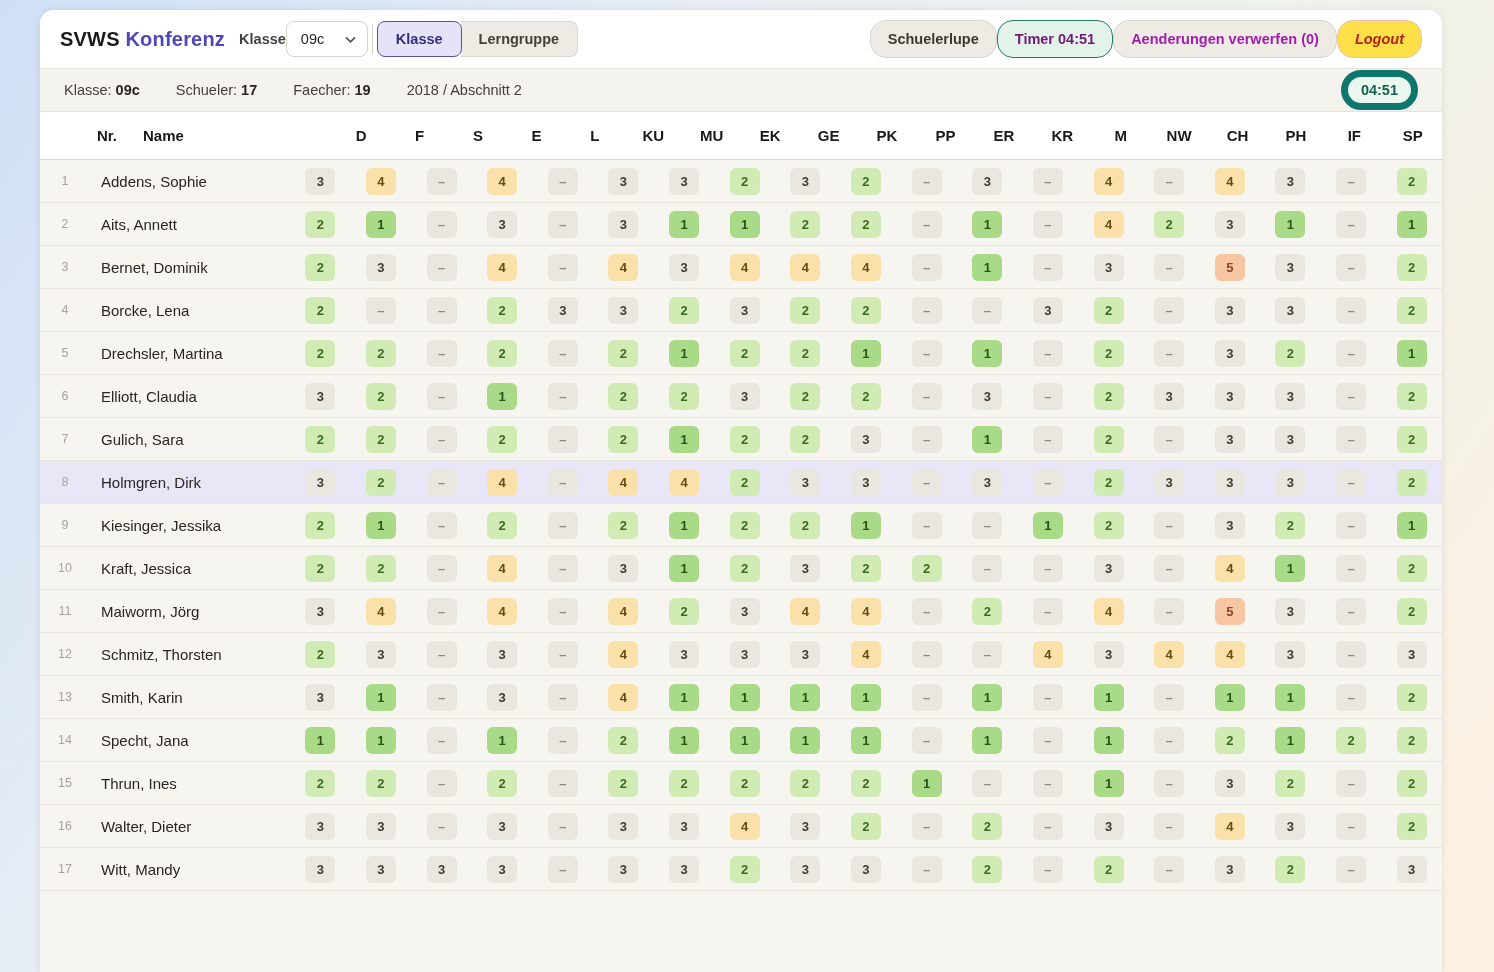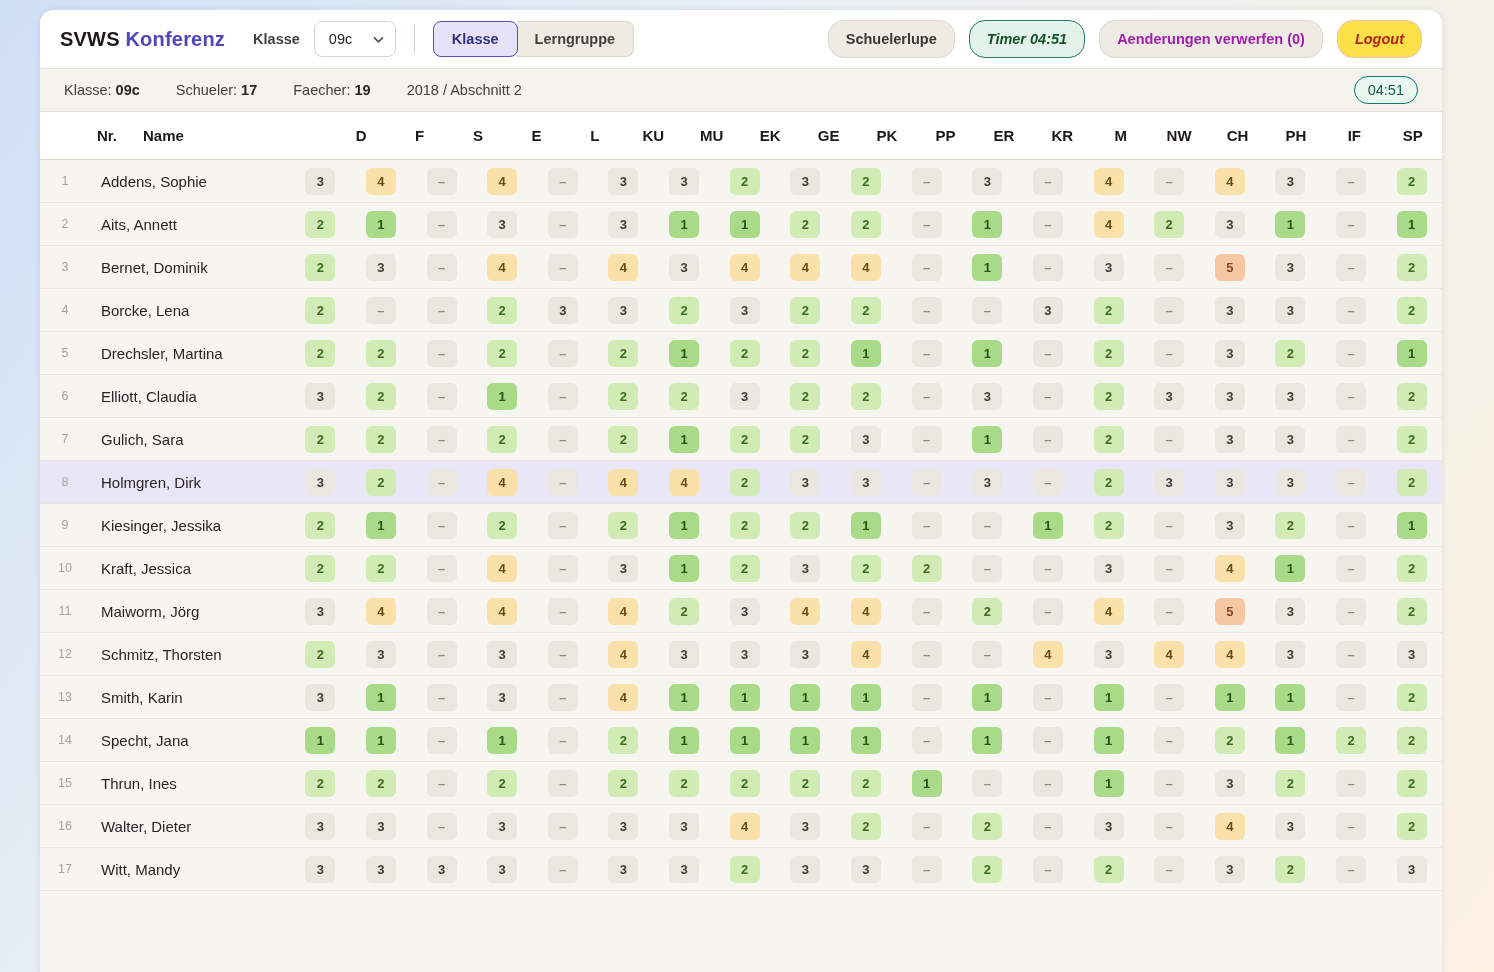--- a/index.html
+++ b/index.html
@@ -10,21 +10,21 @@
   }
   .card {
     position:absolute; left:40px; top:10px; width:1402px; height:962px;
     border-radius:14px 14px 0 0; overflow:hidden;
     box-shadow:0 1px 6px rgba(60,60,90,.12);
     background:#f7f5f0;
   }
   
   .topbar {
     height:58px; background:#ffffff; display:flex; align-items:center;
-    padding:0 20px; gap:14px;
+    padding:0 20px; 
   }
   .brand { font-size:20px; font-weight:bold; letter-spacing:.2px; margin-right:14px; white-space:nowrap; }
   .brand .p1 { color:#1c1917; }
   .brand .p2 { color:#4f46ba; }
   .klasse-label { font-size:14.5px; font-weight:bold; color:#44403c; }
   .select {
     display:inline-flex; align-items:center; justify-content:space-between;
     width:82px; height:36px; padding:0 10px 0 14px;
     background:#fff; border:1px solid #d6d3ca; border-radius:8px;
     font-size:14.5px; color:#292524; cursor:pointer;
@@ -42,34 +42,34 @@
   .seg-btn.active {
     background:#e6e2f8; border:1.5px solid var(--accent-indigo); color:#312e81;
     border-radius:8px; position:relative; z-index:2; margin-right:-1px;
   }
   .topbar .spacer { flex:1; }
   .btn {
     height:38px; padding:0 17px; display:inline-flex; align-items:center;
     background:#edebe4; border:1px solid #d9d6cc; border-radius:16px;
     font-size:14.5px; font-weight:bold; color:#3b3833; cursor:pointer; white-space:nowrap;
   }
-  .btn.timer { background:#e4f3e9; border:1.5px solid var(--accent-teal); color:#14532d;font-style:italic; }
+  .btn.timer { background:#e4f3e9; border:1.5px solid var(--accent-teal); color:#701a75; }
   .btn.disabled { color:#a21caf; cursor:default; }
   .btn.logout { background:#fde047; border:1px solid #eac2bf; color:var(--accent-red);font-style:italic; }
   
   .infobar {
     height:44px; background:#f5f3ee; border-top:1px solid #e5e2d9; border-bottom:1px solid #e5e2d9;
     display:flex; align-items:center; padding:0 24px; gap:36px;
     font-size:14.5px; color:#44403c;
   }
   .infobar b { color:#292524; }
   .infobar .spacer { flex:1; }
   .pill {
-    background:#e9f7ee; border:1px solid #0f766e; color:#155e4f;
-    border-radius:999px; padding:5px 13px; font-size:14.5px; font-weight:normal;
+    background:#e9f7ee; border:7px solid #0f766e; color:#155e4f;
+    border-radius:999px; padding:5px 13px; font-size:14.5px; font-weight:bold;
   }
   
   .grid-row {
     display:grid;
     grid-template-columns:50px 200px repeat(19,1fr);
     align-items:center;
   }
   .thead {
     height:48px; background:#ffffff; border-bottom:1px solid #d9d6cc;
     font-size:15px; font-weight:bold; color:#1c1917;padding-left:42px;

